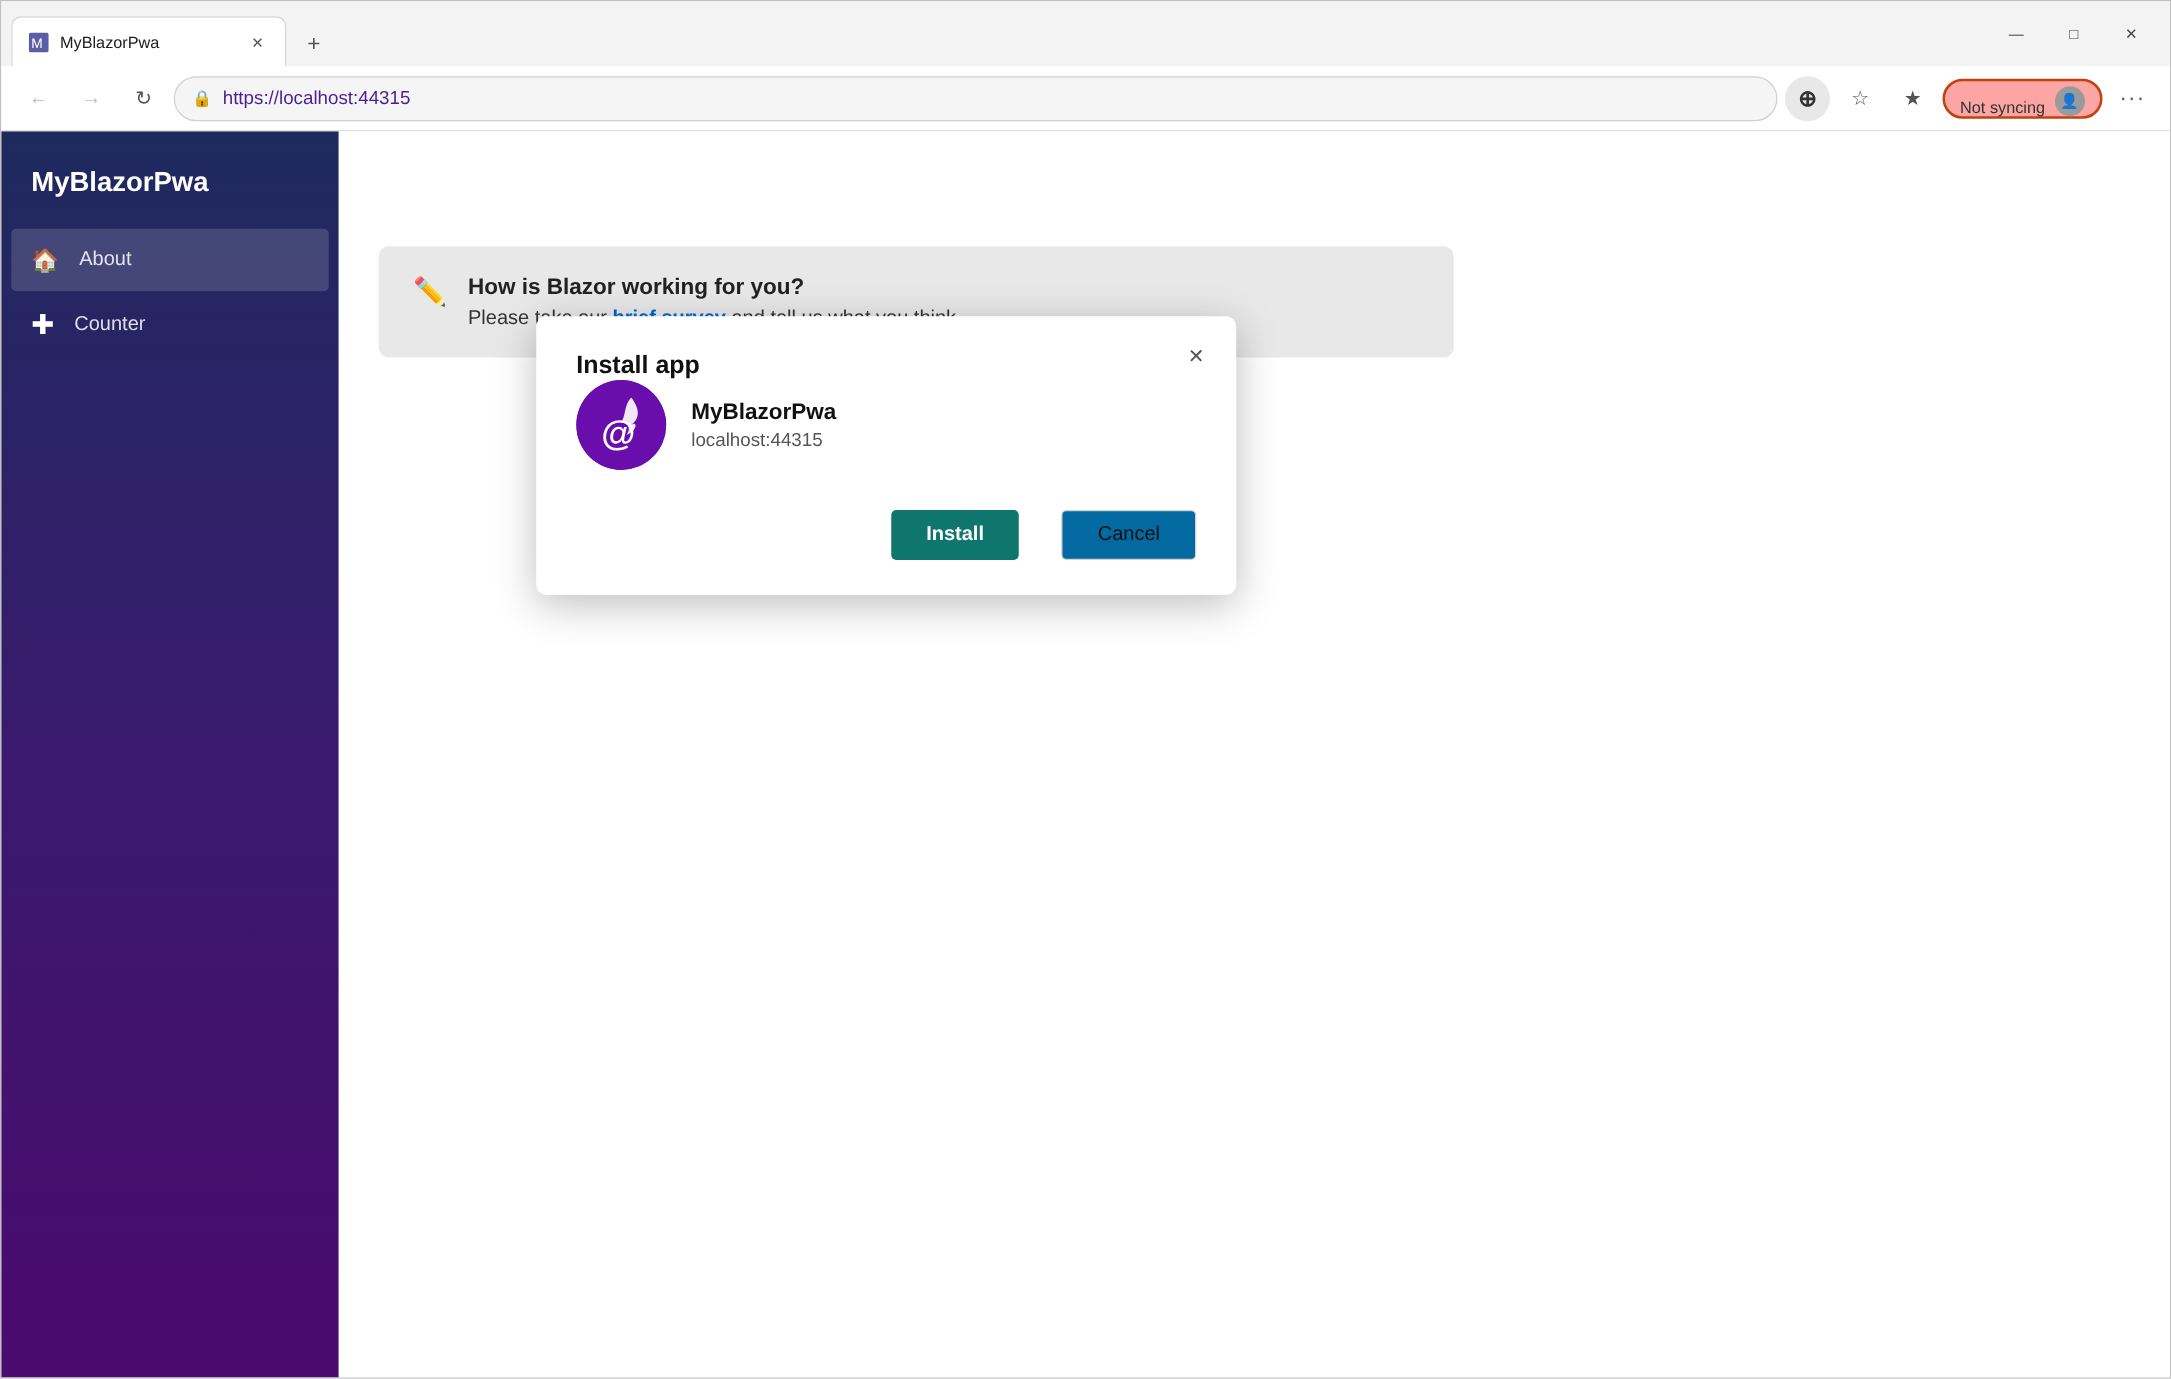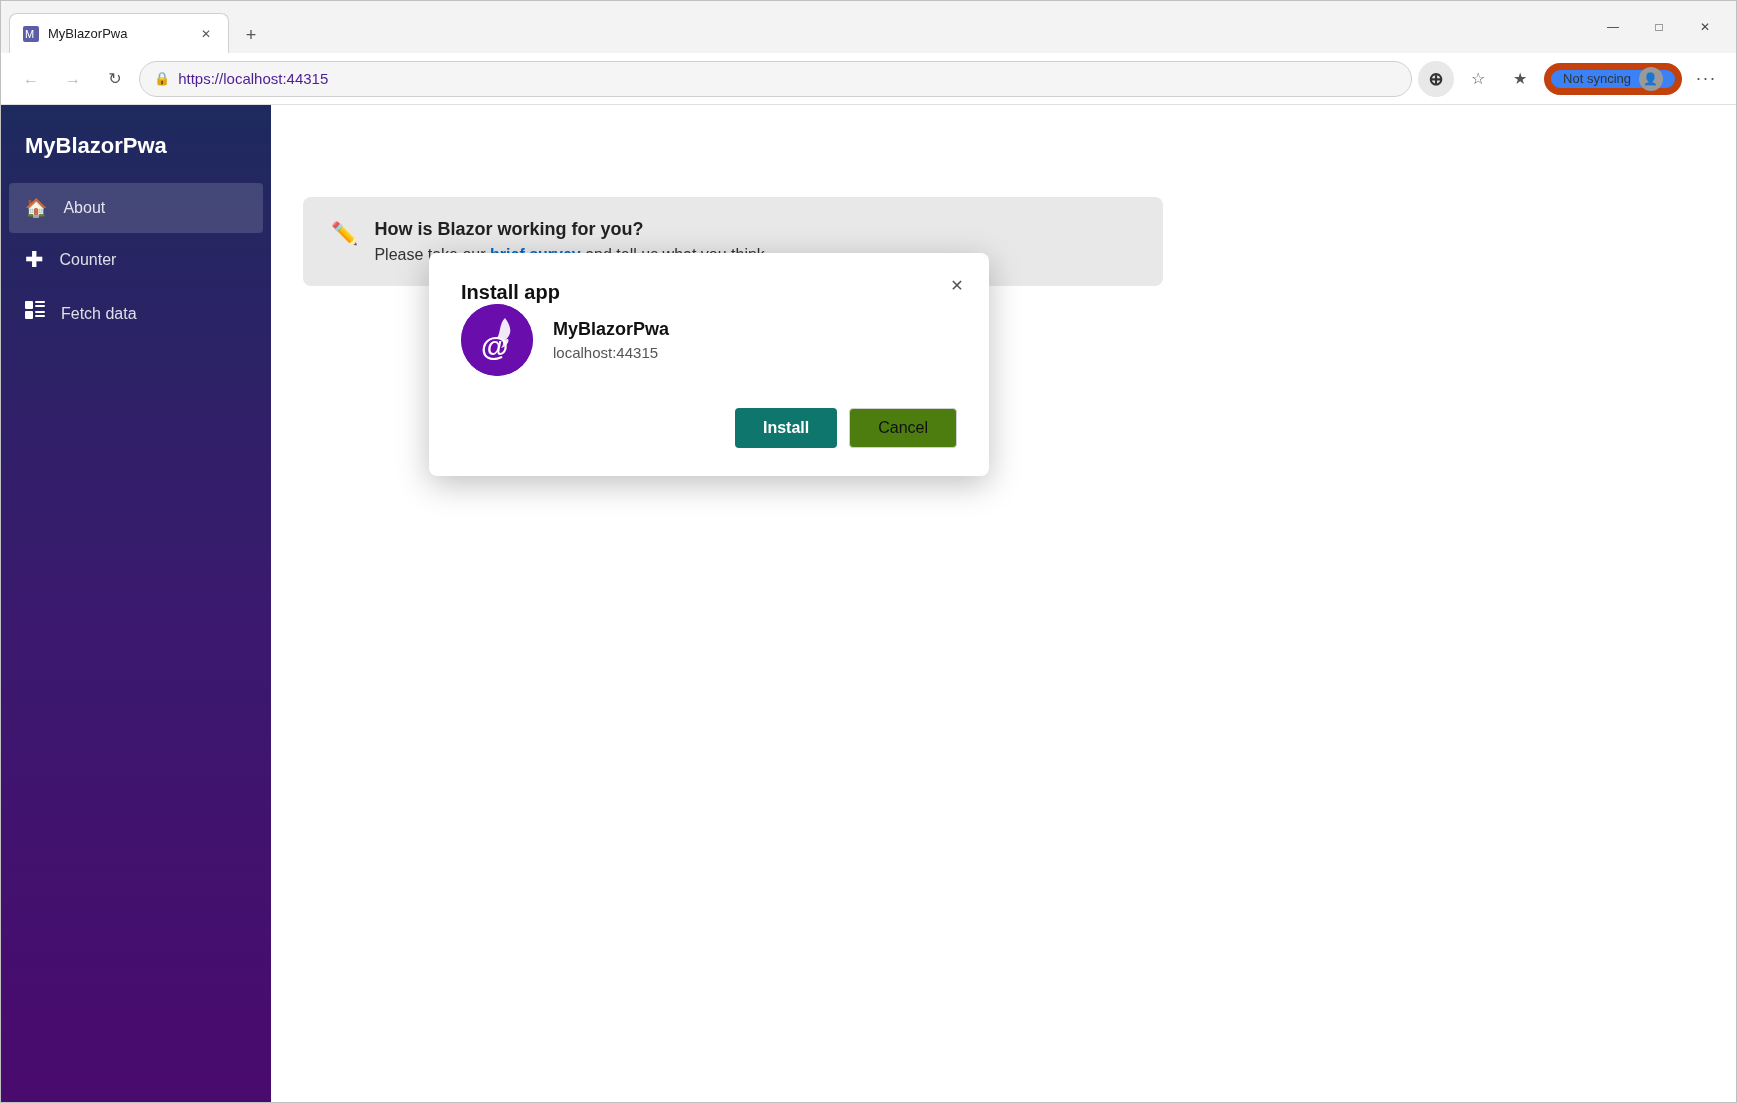--- a/index.html
+++ b/index.html
@@ -193,24 +193,24 @@
       align-items: center;
       justify-content: center;
       cursor: pointer;
       font-size: 16px;
       color: #555;
     }
 
     .sync-btn {
       height: 32px;
       border-radius: 16px;
-      border: 7px solid #c2410c;
-      background: #3b82f6;
-      display: flex;
-      align-items: center;
+      border: 2px solid #c2410c;
+      background: #fca5a5;
+      display: flex;
+      align-items: flex-end;
       padding: 0 12px;
       gap: 8px;
       cursor: pointer;
       font-size: 13px;
       color: #333;
     }
 
     .profile-avatar {
       width: 24px;
       height: 24px;
@@ -438,28 +438,29 @@
       border: none;
       border-radius: 4px;
       padding: 10px 28px;
       font-size: 16px;
       font-weight: 600;
       cursor: pointer;
       min-width: 100px;
     }
 
     .btn-cancel {
-      background: #4d7c0f;
+      background: #0369a1;
       color: #111;
       border: 1px solid #d0d0d0;
       border-radius: 4px;
       padding: 10px 28px;
       font-size: 16px;
       cursor: pointer;
       min-width: 100px;
+      margin-left: 22px;
     }
   </style>
 </head>
 <body>
 
 <div class="browser-window">
 
   <div class="title-bar">
     <div class="tab-strip">
       <div class="tab-active">
@@ -535,33 +536,20 @@
       <div class="nav-item active">
         <span class="nav-icon">🏠</span>
         <span>About</span>
       </div>
 
       <div class="nav-item">
         <span class="nav-icon" style="font-size:22px; font-weight:300; color:white;">✚</span>
         <span>Counter</span>
       </div>
 
-      <div class="nav-item">
-        <span class="nav-icon">
-          <svg width="20" height="20" viewBox="0 0 20 20" fill="white">
-            <rect x="0" y="0" width="8" height="8" rx="1"></rect>
-            <rect x="10" y="0" width="10" height="2" rx="1"></rect>
-            <rect x="10" y="4" width="10" height="2" rx="1"></rect>
-            <rect x="0" y="10" width="8" height="8" rx="1"></rect>
-            <rect x="10" y="10" width="10" height="2" rx="1"></rect>
-            <rect x="10" y="14" width="10" height="2" rx="1"></rect>
-          </svg>
-        </span>
-        <span>Fetch data</span>
-      </div>
     </div>
 
     <div class="main-content">
 
       <div class="main-body">
         <div class="survey-banner">
           <span class="pencil-icon">✏️</span>
           <div class="survey-text">
             <div class="survey-question">How is Blazor working for you?</div>
             <div class="survey-subtext">

